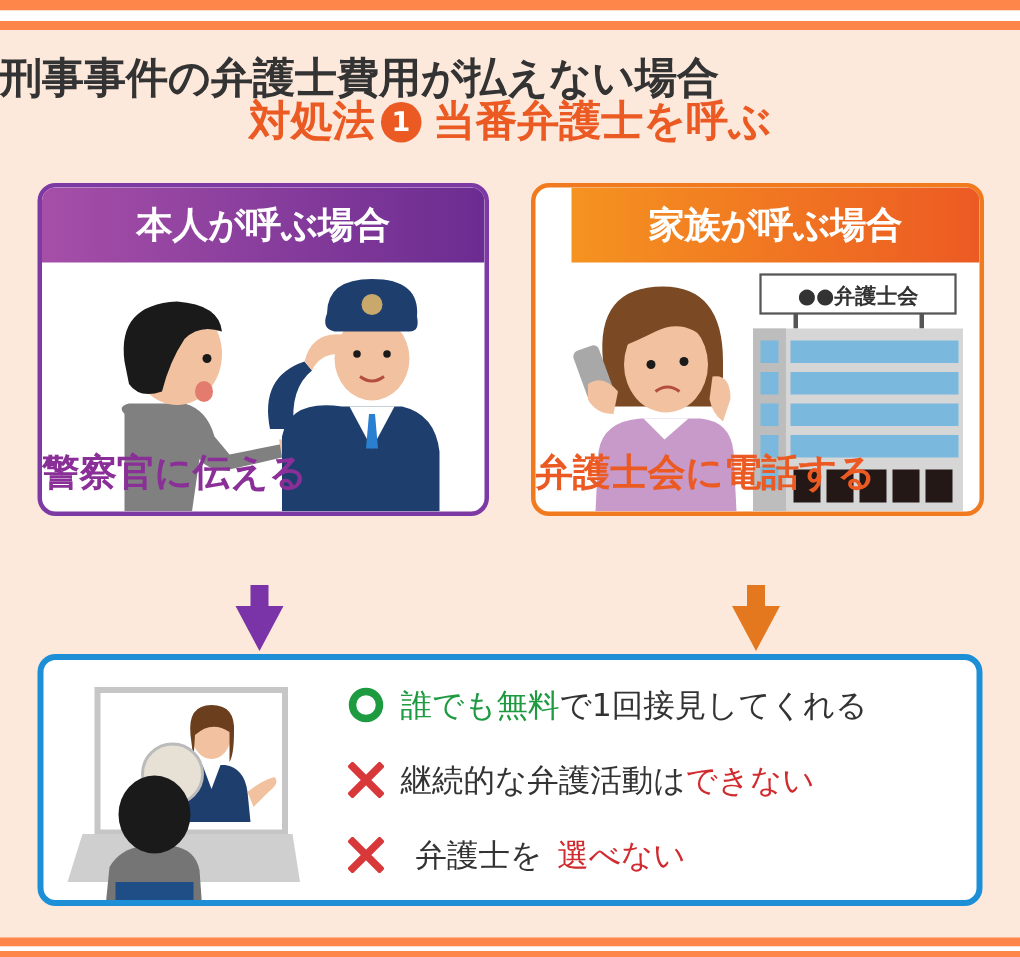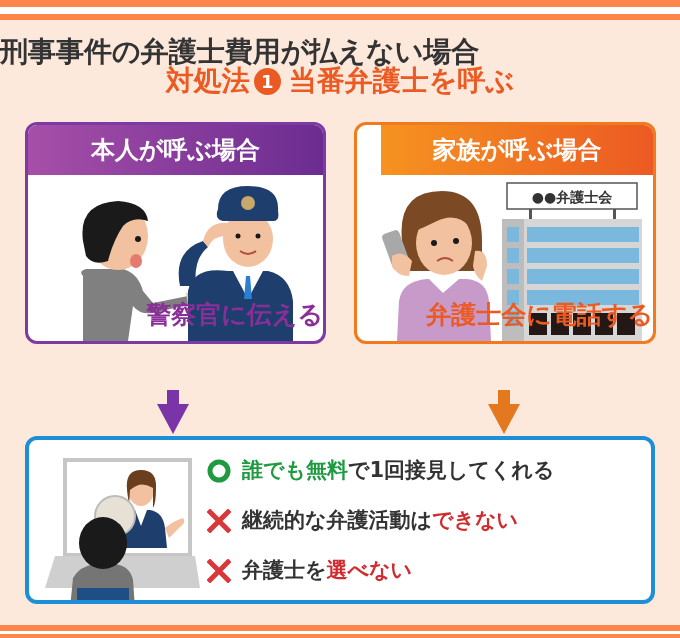--- a/index.html
+++ b/index.html
@@ -39,21 +39,21 @@
   }
   .panel.left { left: 25px; width: 301px; border: 3px solid #7e3aa4; }
   .panel.right { left: 354px; width: 302px; border: 3px solid #f17a1f; padding-left: 24px; }
   .panel-head {
     height: 50px; display: flex; align-items: center; justify-content: center;
     color: #fff; font-size: 24px; font-weight: bold;
   }
   .left .panel-head { background: linear-gradient(90deg, #a64fa8, #6b2c91); }
   .right .panel-head { background: linear-gradient(90deg, #f59320, #ec5a23); }
   .panel-caption {
-    position: absolute; bottom: 10px; left: 0; width: 100%; text-align: right;
+    position: absolute; bottom: 10px; left: 0; width: 100%; text-align: left;
     font-size: 25px; font-weight: bold;
   }
   .left .panel-caption { color: #8a2e98; }
   .right .panel-caption { color: #ec5a23; }
   .illus { position: absolute; top: 56px; left: 0; width: 100%; height: 160px; }
 
   .arrow { position: absolute; top: 390px; }
   .arrow .shaft { position: absolute; left: 10px; top: 0; width: 12px; height: 14px; }
   .arrow .head { position: absolute; left: 0; top: 14px; width: 0; height: 0;
     border-left: 16px solid transparent; border-right: 16px solid transparent; }
@@ -63,27 +63,27 @@
   .arrow.orange { left: 488px; }
   .arrow.orange .shaft { background: #e4781e; }
   .arrow.orange .head { border-top: 30px solid #e4781e; }
 
   .bottom-box {
     position: absolute; left: 25px; top: 436px; width: 630px; height: 168px;
     background: #fff; border: 4px solid #1d8fd6; border-radius: 12px; overflow: hidden;
   }
   .bottom-illus { position: absolute; left: 6px; top: 8px; width: 170px; height: 160px; }
   .point {
-    position: absolute; left: 177px; display: flex; align-items: flex-end;
-    font-size: 21px; font-weight: bold; color: #333;
+    position: absolute; left: 202px; display: flex; align-items: center;
+    font-size: 21px; font-weight: normal; color: #333;
   }
   .point .mark { width: 26px; height: 26px; margin-right: 10px; display: inline-flex; align-items: center; justify-content: center; }
   .p1 { top: 16px; }
   .p2 { top: 66px; }
-  .p3 { top: 116px; }
+  .p3 { top: 116px; gap: 10px; }
   .green { color: #1e9a41; }
   .red { color: #d02b2f; }
 </style>
 </head>
 <body>
 
 <div class="stripe s1"></div>
 <div class="stripe-white w1"></div>
 <div class="stripe s2"></div>
 

